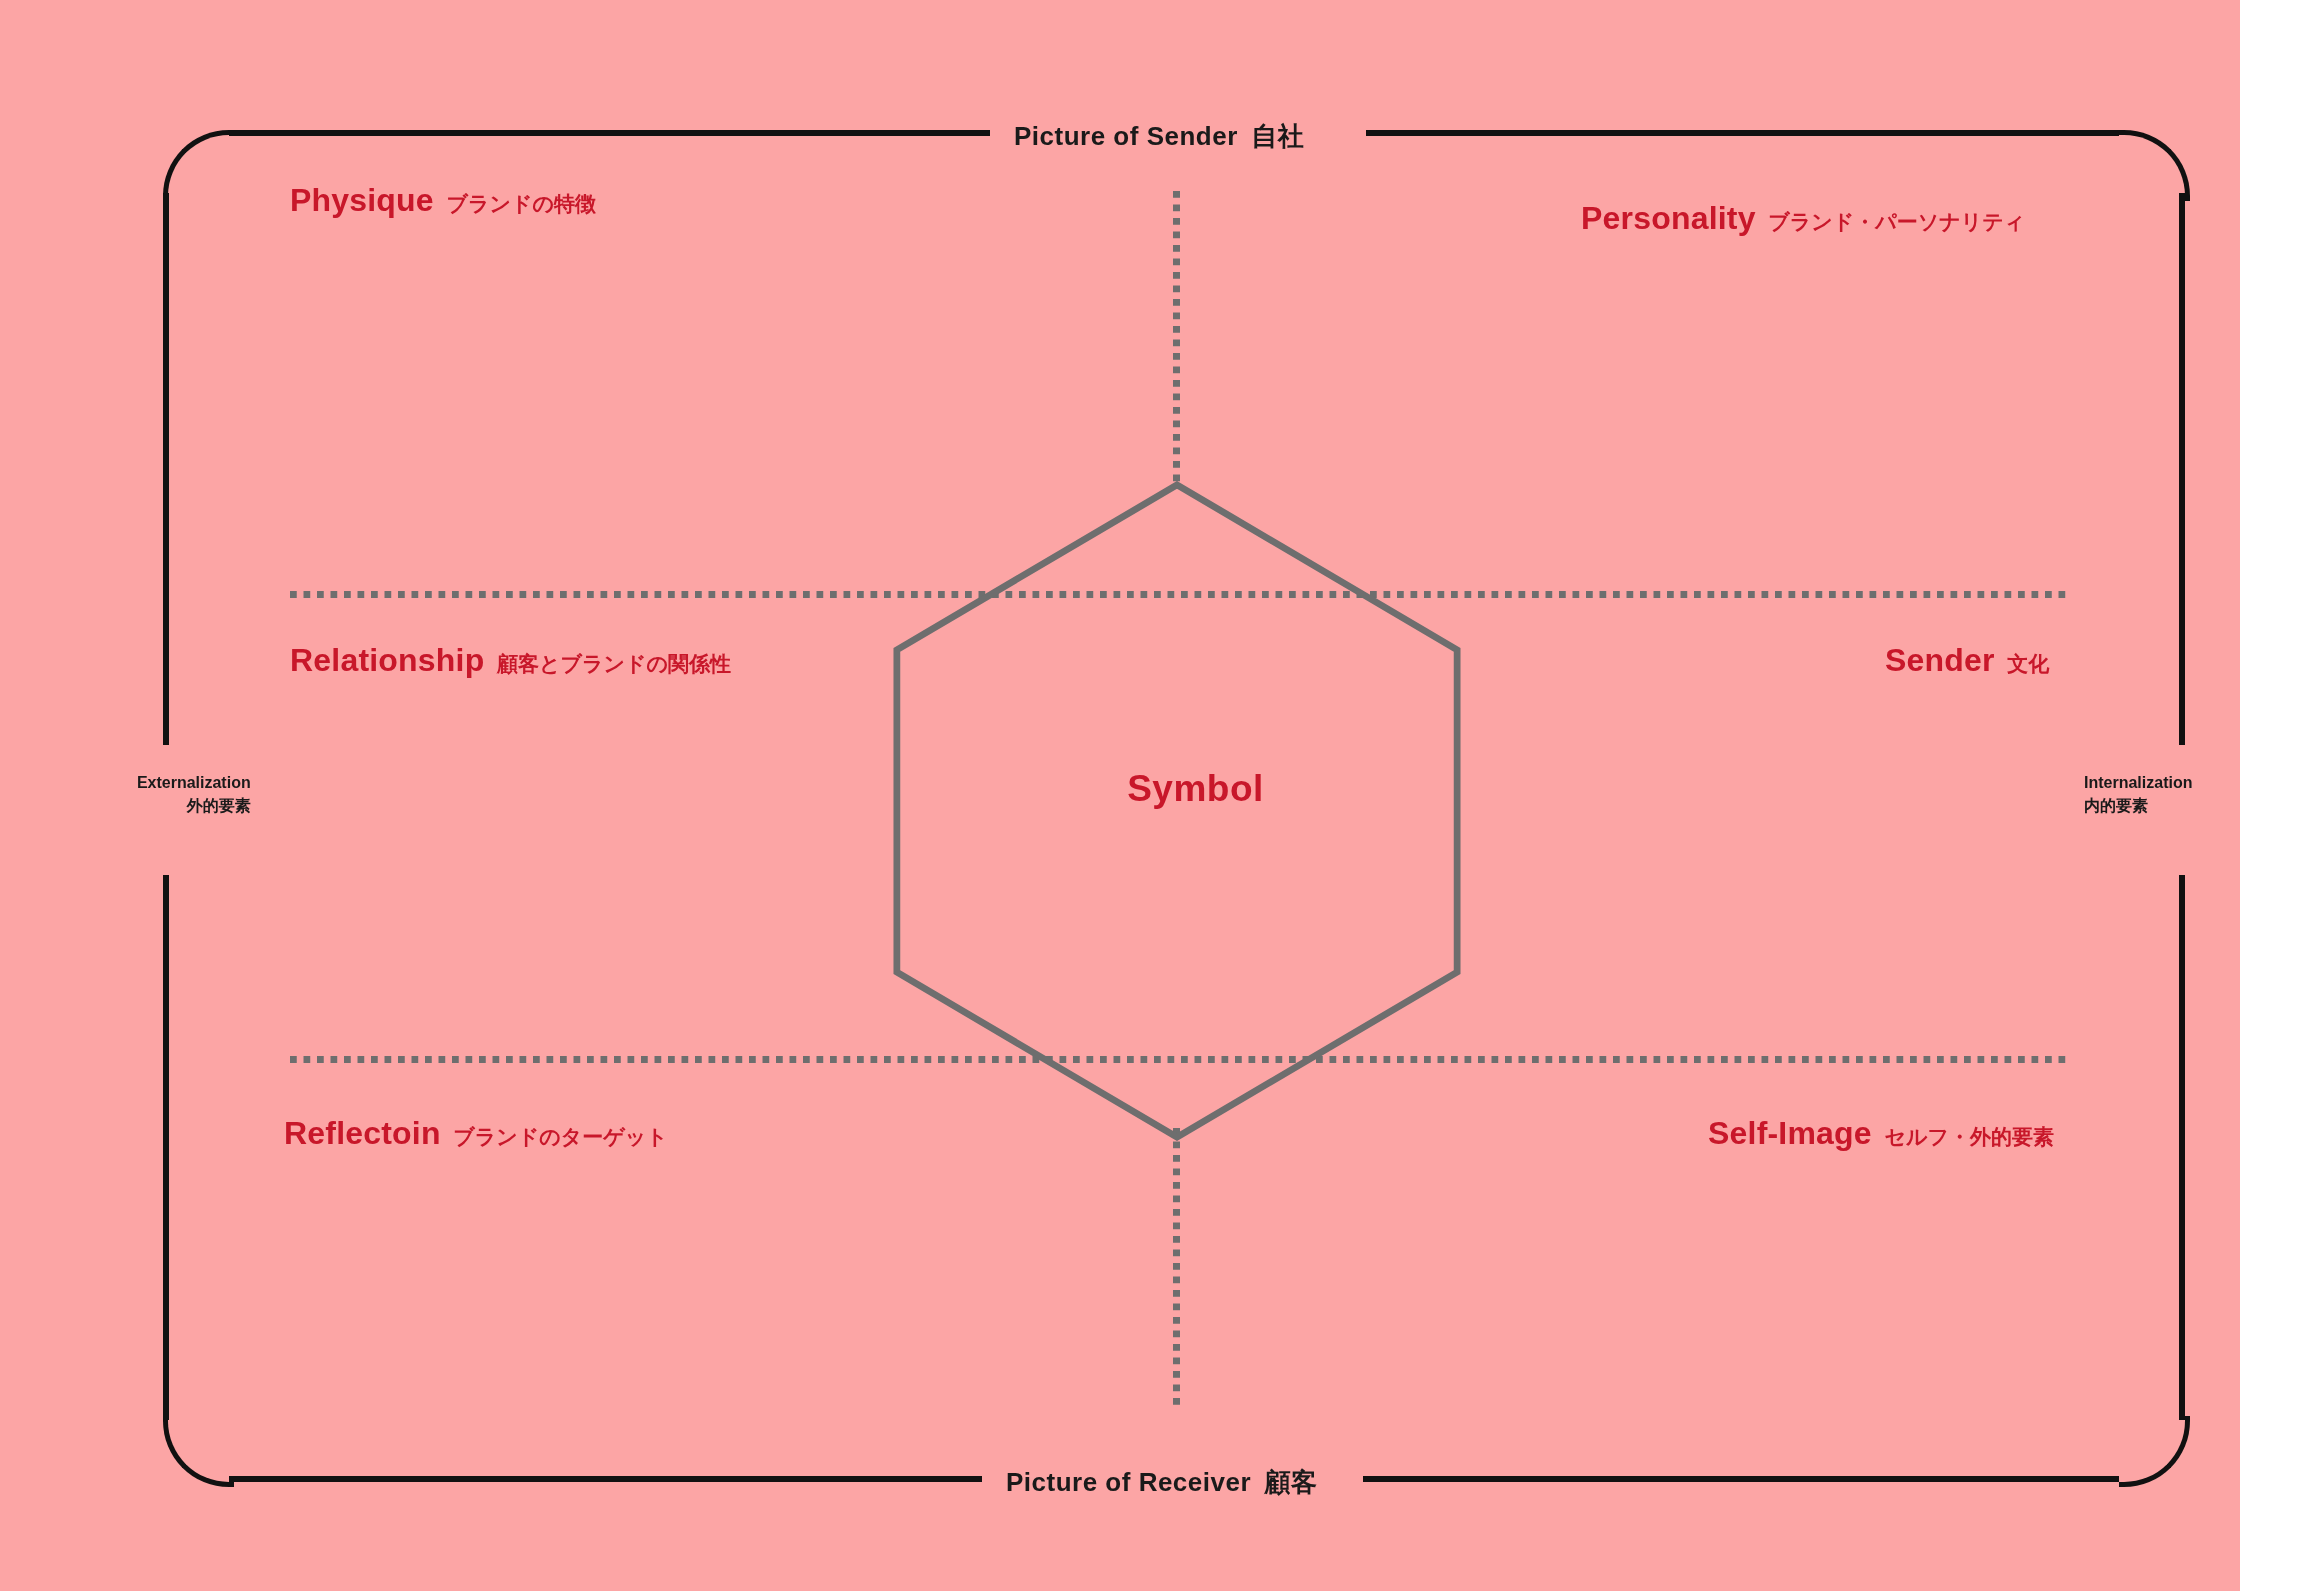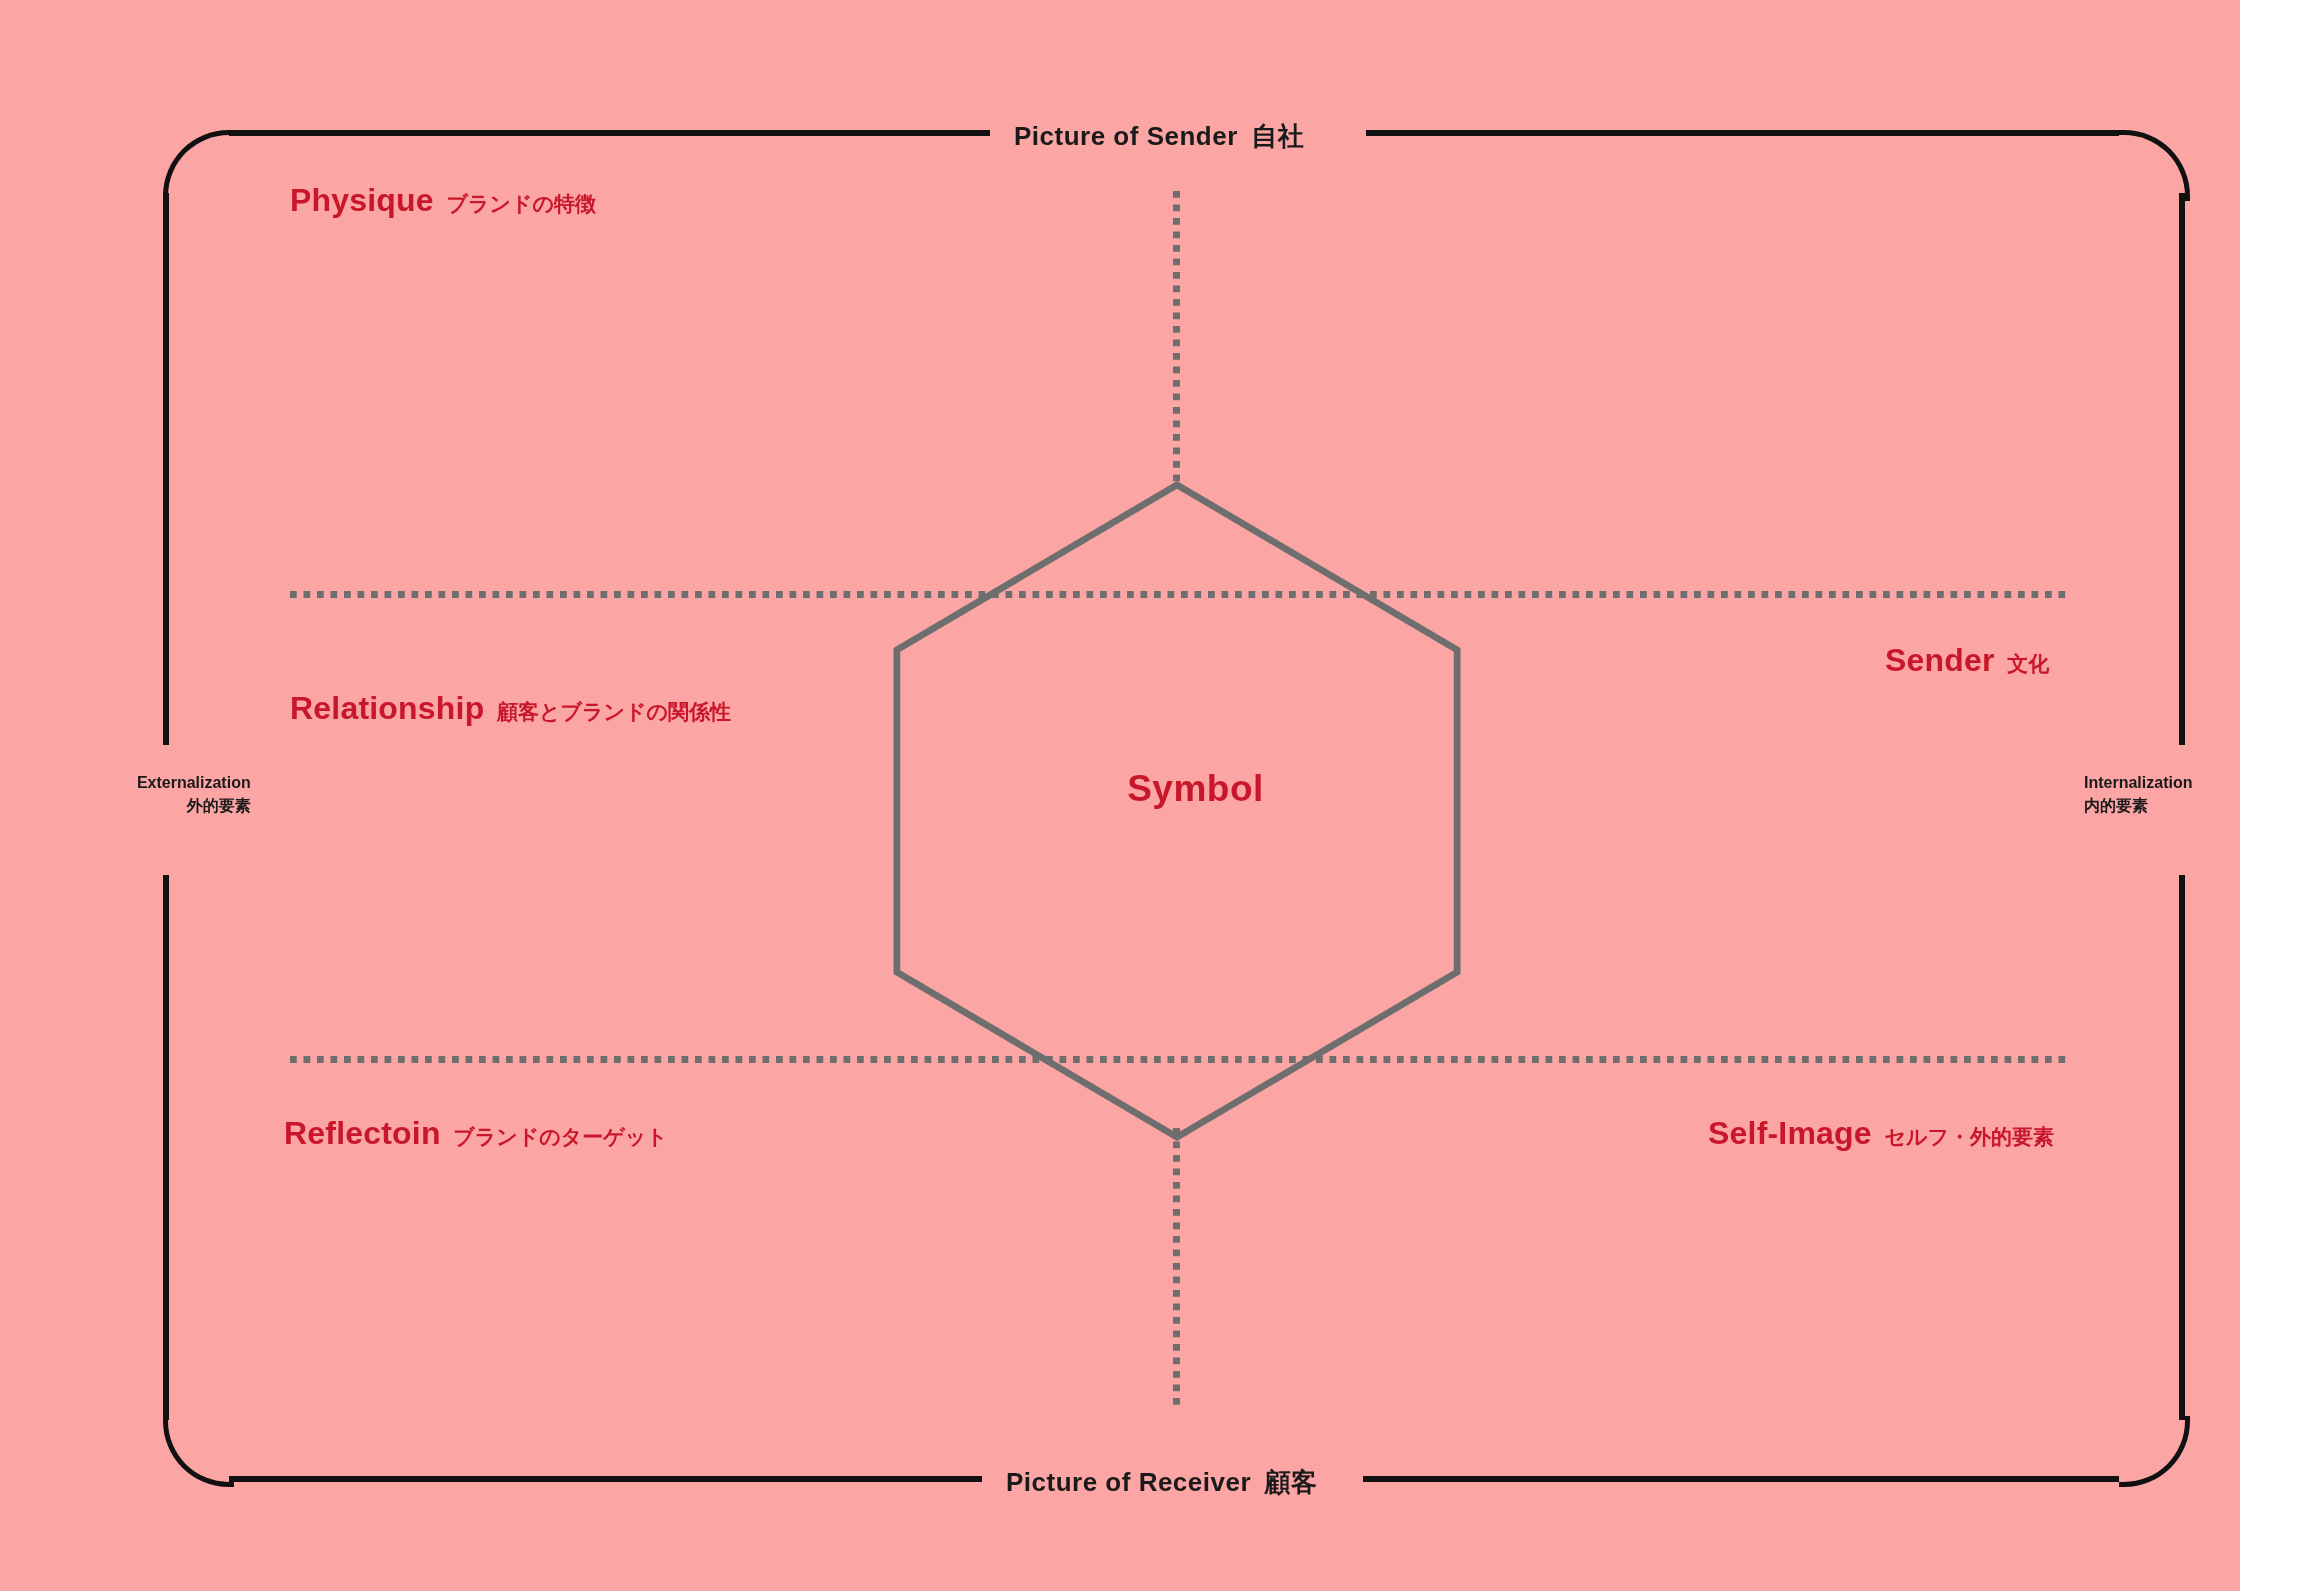--- a/index.html
+++ b/index.html
@@ -117,21 +117,21 @@
     font-weight: bold;
     letter-spacing: 0.2px;
   }
   .quad-label .jp {
     font-size: 21px;
     font-weight: bold;
     margin-left: 12.6px;
   }
   #label-physique     { left: 290px;  top: 182px; }
   #label-personality  { left: 1581px; top: 200px; }
-  #label-relationship { left: 290px;  top: 642px; margin-top: 48px; }
+  #label-relationship { left: 290px;  top: 642px; }
   #label-culture      { left: 1885px; top: 642px; }
   #label-reflection   { left: 284px;  top: 1115px; }
   #label-selfimage    { left: 1708px; top: 1115px; }
 
   #label-symbol {
     position: absolute;
     left: 893px;
     top: 768px;
     width: 568px;
     text-align: center;
@@ -192,20 +192,23 @@
     <div>外的要素</div>
   </div>
   <div class="side-label" id="label-internal">
     <div>Internalization</div>
     <div>内的要素</div>
   </div>
 
   <div class="quad-label" id="label-physique">
     <span class="en">Physique</span><span class="jp">ブランドの特徴</span>
   </div>
+  <div class="quad-label" id="label-personality">
+    <span class="en">Personality</span><span class="jp">ブランド・パーソナリティ</span>
+  </div>
   <div class="quad-label" id="label-relationship">
     <span class="en">Relationship</span><span class="jp">顧客とブランドの関係性</span>
   </div>
   <div class="quad-label" id="label-culture">
     <span class="en">Sender</span><span class="jp">文化</span>
   </div>
   <div class="quad-label" id="label-reflection">
     <span class="en">Reflectoin</span><span class="jp">ブランドのターゲット</span>
   </div>
   <div class="quad-label" id="label-selfimage">

